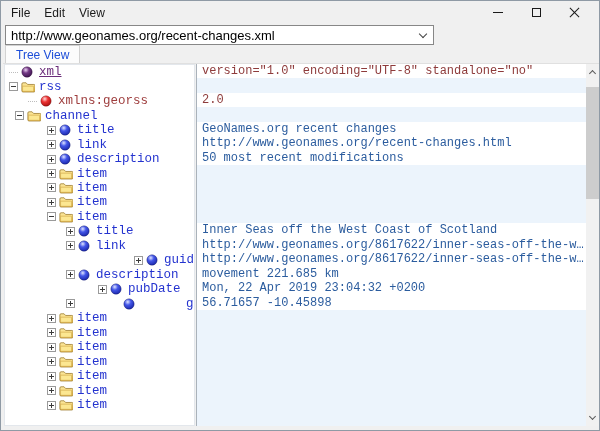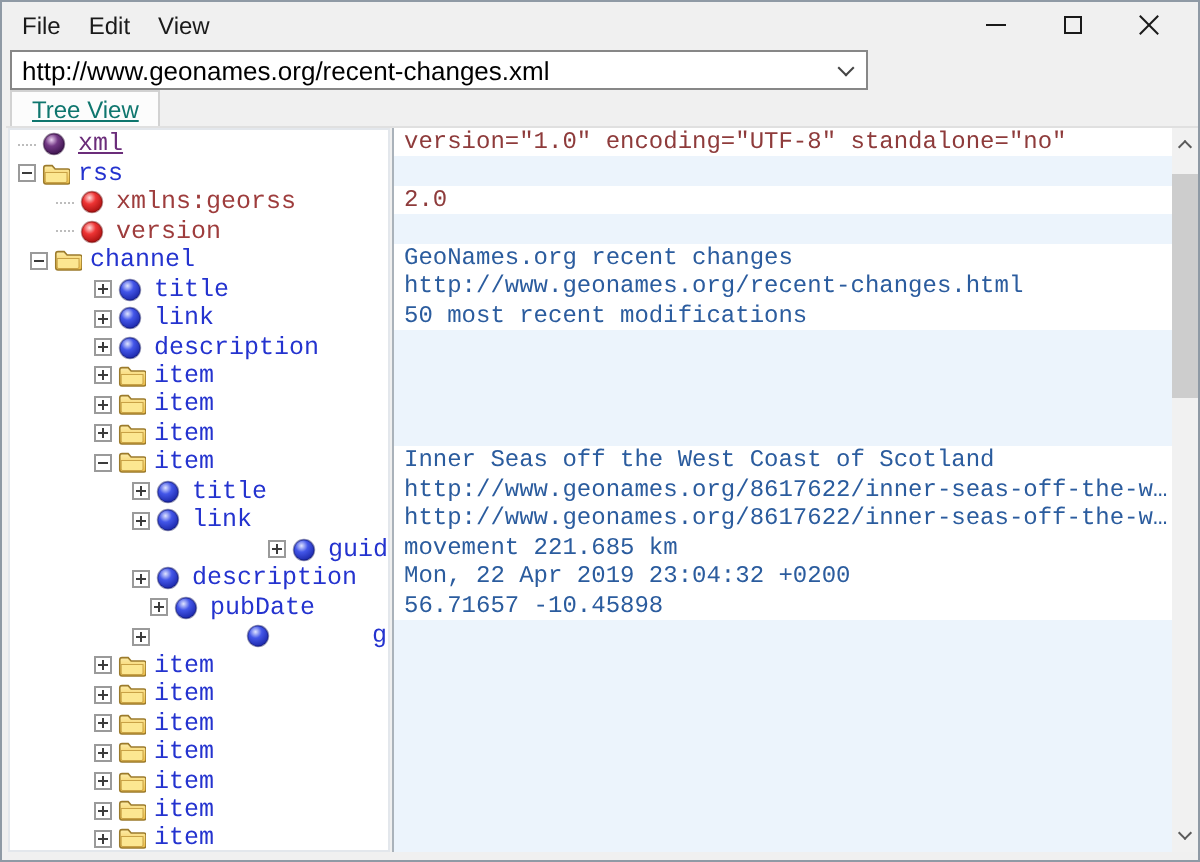--- a/index.html
+++ b/index.html
@@ -23,21 +23,21 @@
   .ico-close::after  { transform:rotate(-45deg); }
 
   
   .combobox { position:absolute; left:4px; top:24px; width:429px; height:20px; background:#fff; border:1px solid #878787; display:flex; align-items:stretch; }
   .combobox input { flex:1; border:none; outline:none; padding:0 5px; font-family:"Liberation Sans", sans-serif; font-size:13px; color:#000; background:transparent; }
   .combo-arrow { width:20px; display:flex; align-items:center; justify-content:center; cursor:default; }
   .chev-down { width:6px; height:6px; border-right:1px solid #444; border-bottom:1px solid #444; transform:rotate(45deg); margin-top:-3px; }
 
   
   .tabstrip { position:absolute; left:4px; top:44px; height:18px; display:flex; }
-  .tab { padding:2px 10px 0 10px; font-size:12px; color:#0f766e; background:#fcfcfc; border:1px solid #d2d2d2; border-bottom:none; height:18px;text-decoration:underline; }
+  .tab { padding:2px 10px 0 10px; font-size:12px; color:#1d4ed8; background:#fcfcfc; border:1px solid #d2d2d2; border-bottom:none; height:18px; }
 
   
   .content { position:absolute; left:2px; top:62px; width:596px; height:362px; background:#f0f0f0; border-top:1px solid #e0e0e0; }
 
   .tree-panel { position:absolute; left:1px; top:0; width:191px; height:362px; background:#fff; border:1px solid #e3e7ec; overflow:hidden; }
   .tree-row { height:var(--row-h); display:flex; align-items:center; white-space:nowrap;
               font-family:"Liberation Mono","DejaVu Sans Mono",monospace; font-size:12.5px; }
   .expand { flex:none; width:9px; height:9px; border:1px solid #9a9a9a; background:#fff; position:relative; cursor:default; }
   .expand::before { content:""; position:absolute; left:1px; right:1px; top:3px; height:1px; background:#3c3c3c; }
   .expand.plus::after { content:""; position:absolute; top:1px; bottom:1px; left:3px; width:1px; background:#3c3c3c; }
@@ -150,29 +150,20 @@
         </div>
         <div class="tree-row" style="padding-left: 23px;">
           <span class="stub"></span>
           <span class="node-icon">
             <svg width="12" height="12" viewBox="0 0 12 12">
               <circle cx="6" cy="6" r="5.2" fill="url(#gBallRed)" stroke="rgba(110,8,8,.45)" stroke-width="0.8"></circle>
             </svg>
           </span>
           <span class="tree-label lc-attribute">xmlns:georss</span>
         </div>
-        <div class="tree-row" style="padding-left: 23px;">
-          <span class="stub"></span>
-          <span class="node-icon">
-            <svg width="12" height="12" viewBox="0 0 12 12">
-              <circle cx="6" cy="6" r="5.2" fill="url(#gBallRed)" stroke="rgba(110,8,8,.45)" stroke-width="0.8"></circle>
-            </svg>
-          </span>
-          <span class="tree-label lc-attribute">version</span>
-        </div>
         <div class="tree-row" style="padding-left: 10px;">
           <span class="expand"></span>
           <span class="node-icon">
             <svg width="14" height="12" viewBox="0 0 16 13">
               <path d="M1 3 q0-1.3 1.3-1.3 h3.5 l1.7 1.9 h7.2 q1.3 0 1.3 1.3 v6 q0 1.3-1.3 1.3 H2.3 Q1 12.2 1 10.9 Z" fill="url(#gFolder)" stroke="#9c7b2c" stroke-width="0.9"></path>
               <path d="M1.8 5.6 h12.5 v4.9 q0 .9-.9 .9 H2.7 q-.9 0-.9-.9 Z" fill="#fce791" stroke="#c9a246" stroke-width="0.6"></path>
             </svg>
           </span>
           <span class="tree-label lc-element">channel</span>
         </div>
@@ -272,21 +263,21 @@
         </div>
         <div class="tree-row" style="padding-left: 61px;">
           <span class="expand plus"></span>
           <span class="node-icon">
             <svg width="12" height="12" viewBox="0 0 12 12">
               <circle cx="6" cy="6" r="5.2" fill="url(#gBallBlue)" stroke="rgba(10,16,90,.45)" stroke-width="0.8"></circle>
             </svg>
           </span>
           <span class="tree-label lc-element">description</span>
         </div>
-        <div class="tree-row" style="padding-left: 70px;">
+        <div class="tree-row" style="padding-left: 93px;">
           <span class="expand plus"></span>
           <span class="node-icon">
             <svg width="12" height="12" viewBox="0 0 12 12">
               <circle cx="6" cy="6" r="5.2" fill="url(#gBallBlue)" stroke="rgba(10,16,90,.45)" stroke-width="0.8"></circle>
             </svg>
           </span>
           <span class="tree-label lc-element">pubDate</span>
         </div>
         <div class="tree-row" style="padding-left: 61px; gap: 45px;">
           <span class="expand plus"></span>

